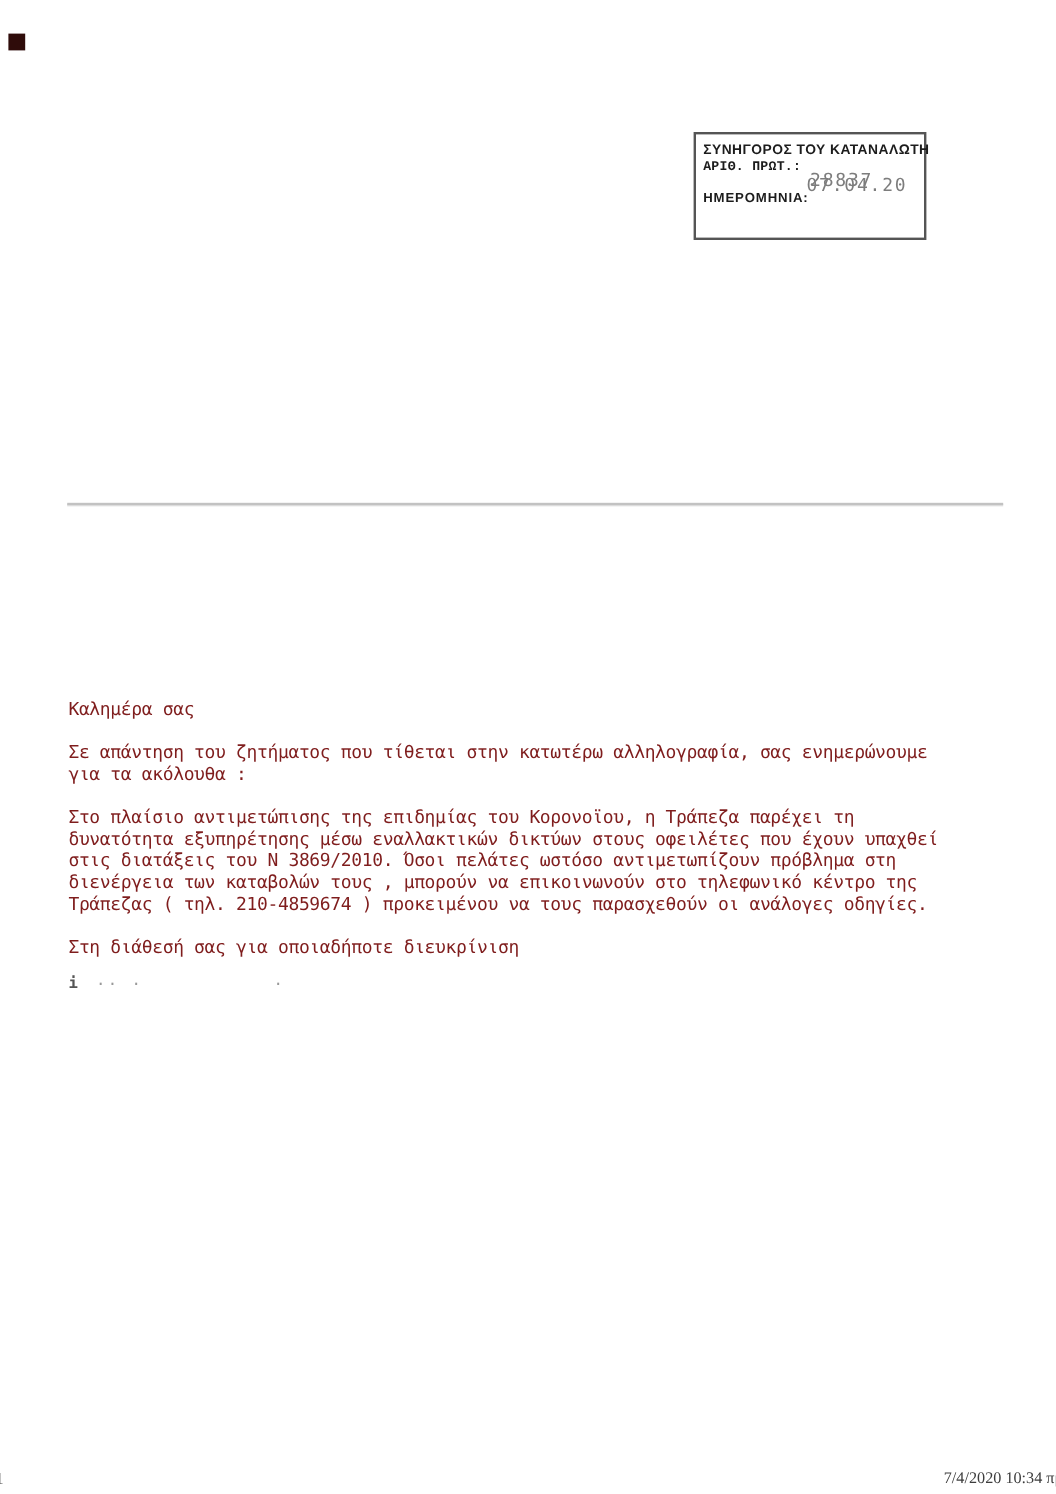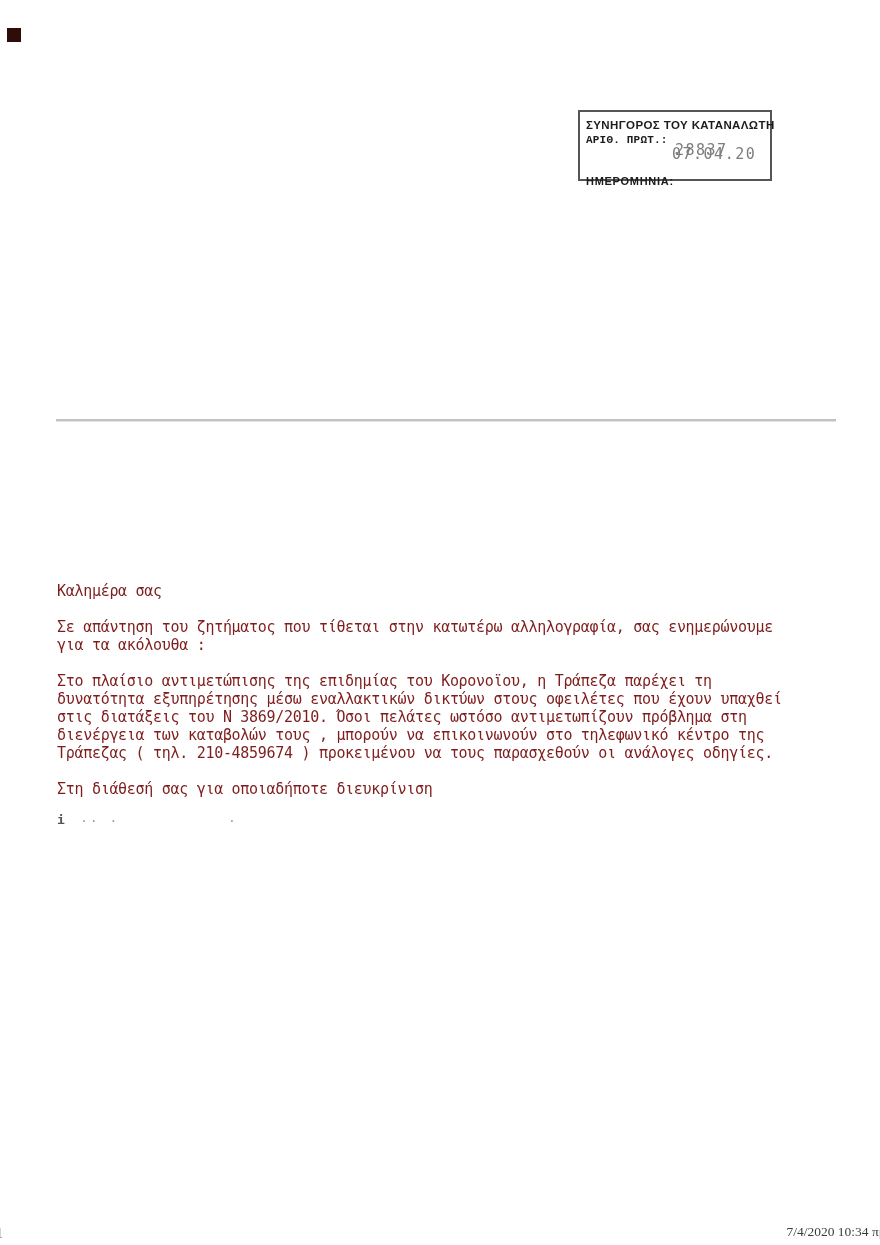--- a/index.html
+++ b/index.html
@@ -25,21 +25,21 @@
     height: 14px;
     background: #2f0c0a;
   }
 
   
   .stamp-box {
     position: absolute;
     left: 578px;
     top: 110px;
     width: 194px;
-    height: 71px;
+    height: 90px;
     border: 2px solid #555555;
     background: #ffffff;
     box-sizing: border-box;
   }
   .stamp-title {
     position: absolute;
     left: 6px;
     top: 7px;
     font-family: "Liberation Sans", sans-serif;
     font-weight: bold;
@@ -51,21 +51,21 @@
   .stamp-label {
     position: absolute;
     left: 6px;
     font-family: "Liberation Sans", sans-serif;
     font-weight: bold;
     font-size: 11px;
     color: #1c1c1c;
     white-space: nowrap;
   }
   .stamp-label.protocol { top: 22px; letter-spacing: 0.2px; font-family: Liberation Mono, monospace; }
-  .stamp-label.date     { top: 47px; letter-spacing: 0.7px; margin-top: 16px; }
+  .stamp-label.date     { top: 47px; letter-spacing: 0.7px; }
   .stamp-value {
     position: absolute;
     font-family: "DejaVu Sans Mono", monospace;
     font-size: 15px;
     color: #7d7d7d;
     letter-spacing: 1.5px;
     white-space: nowrap;
   }
   .stamp-value.protocol { left: 95px; top: 29px; }
   .stamp-value.date     { left: 92px; top: 33px; }

